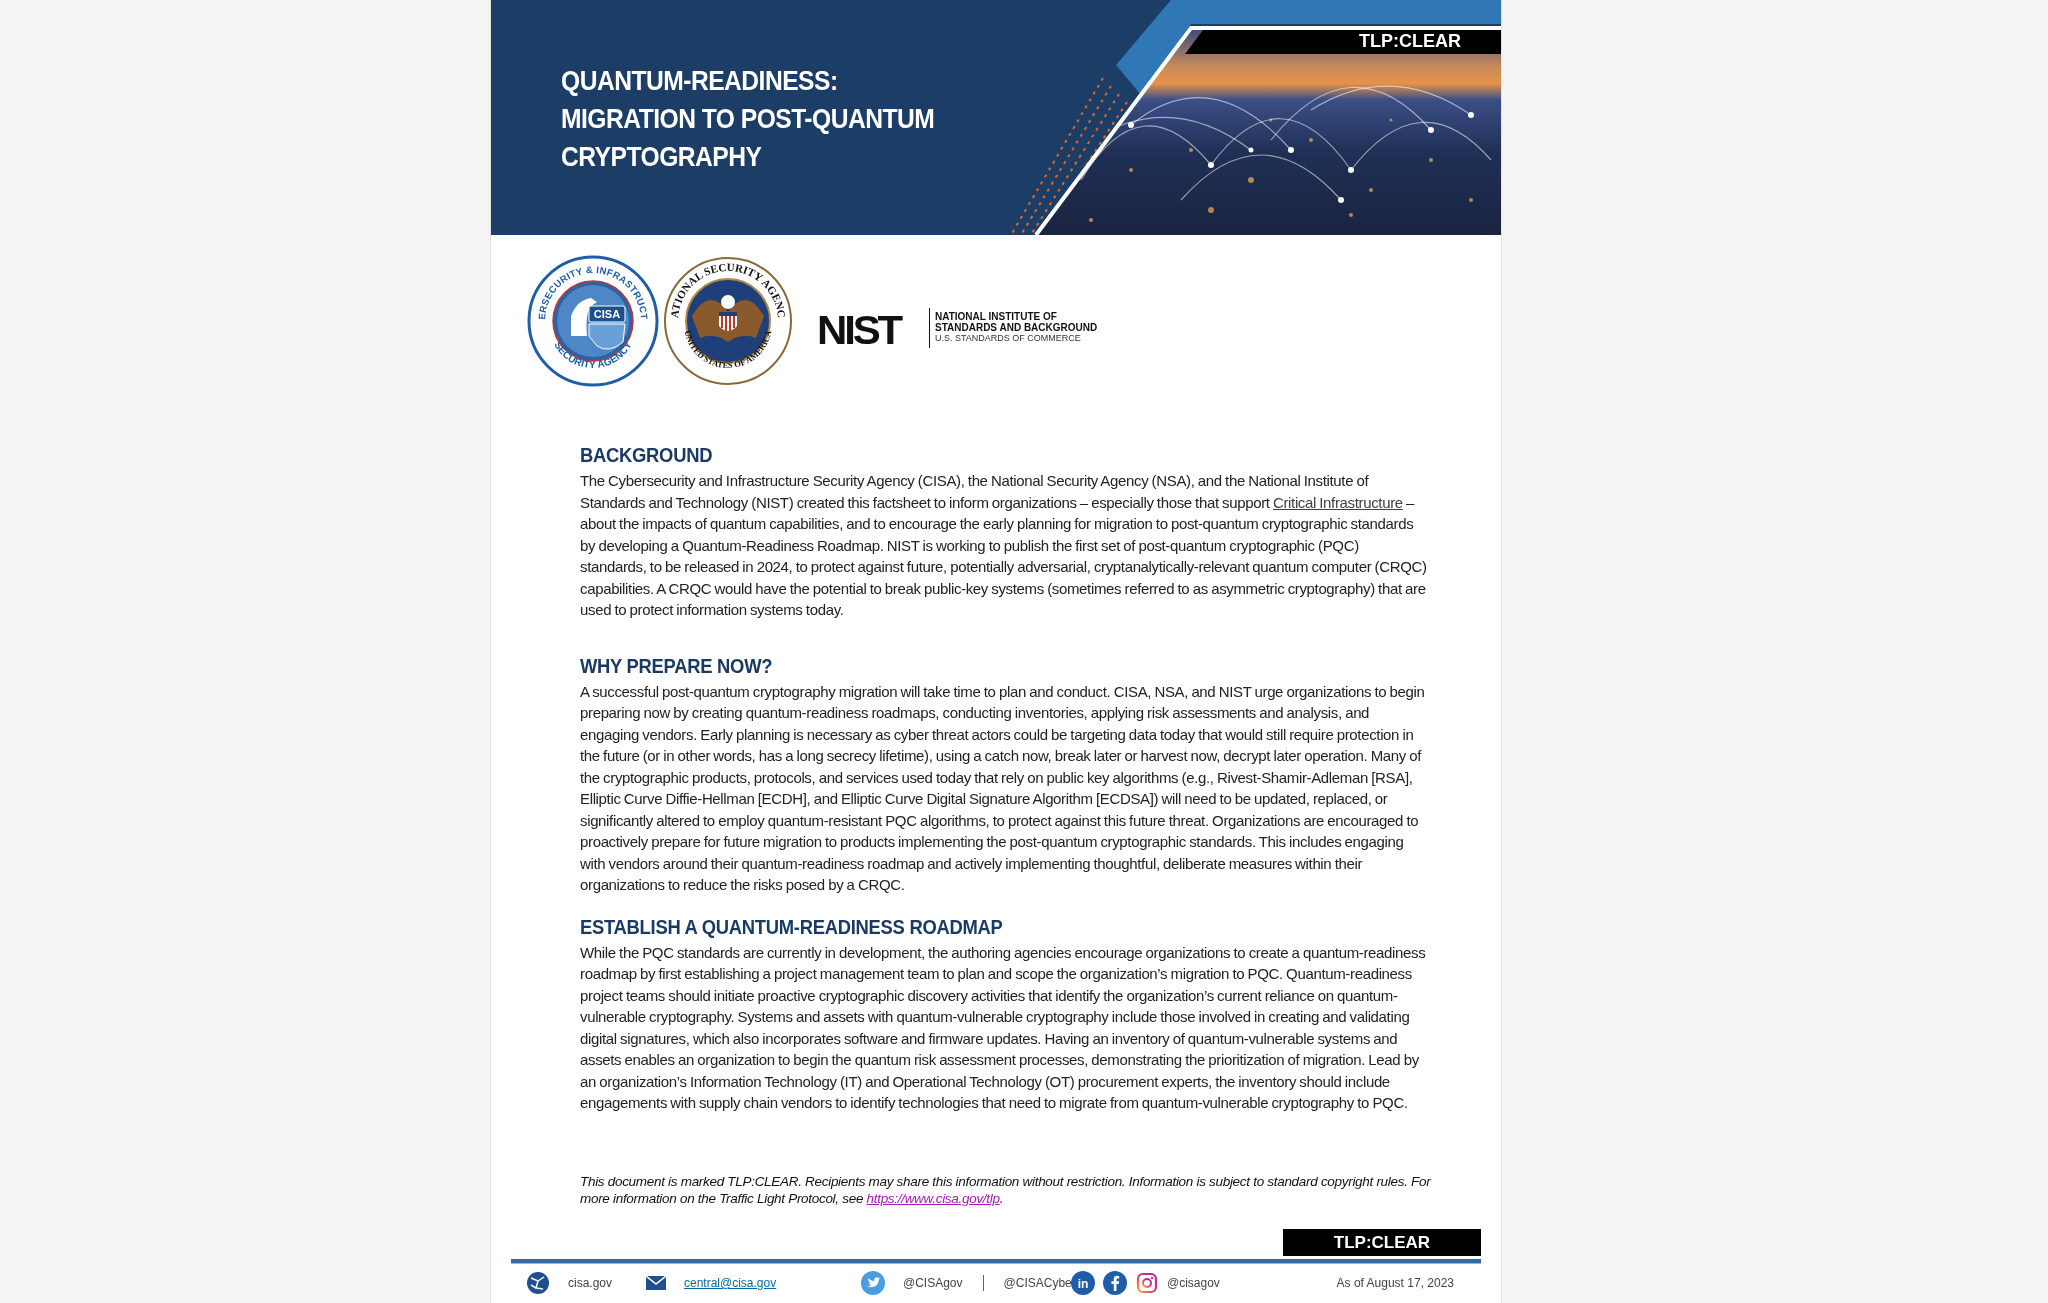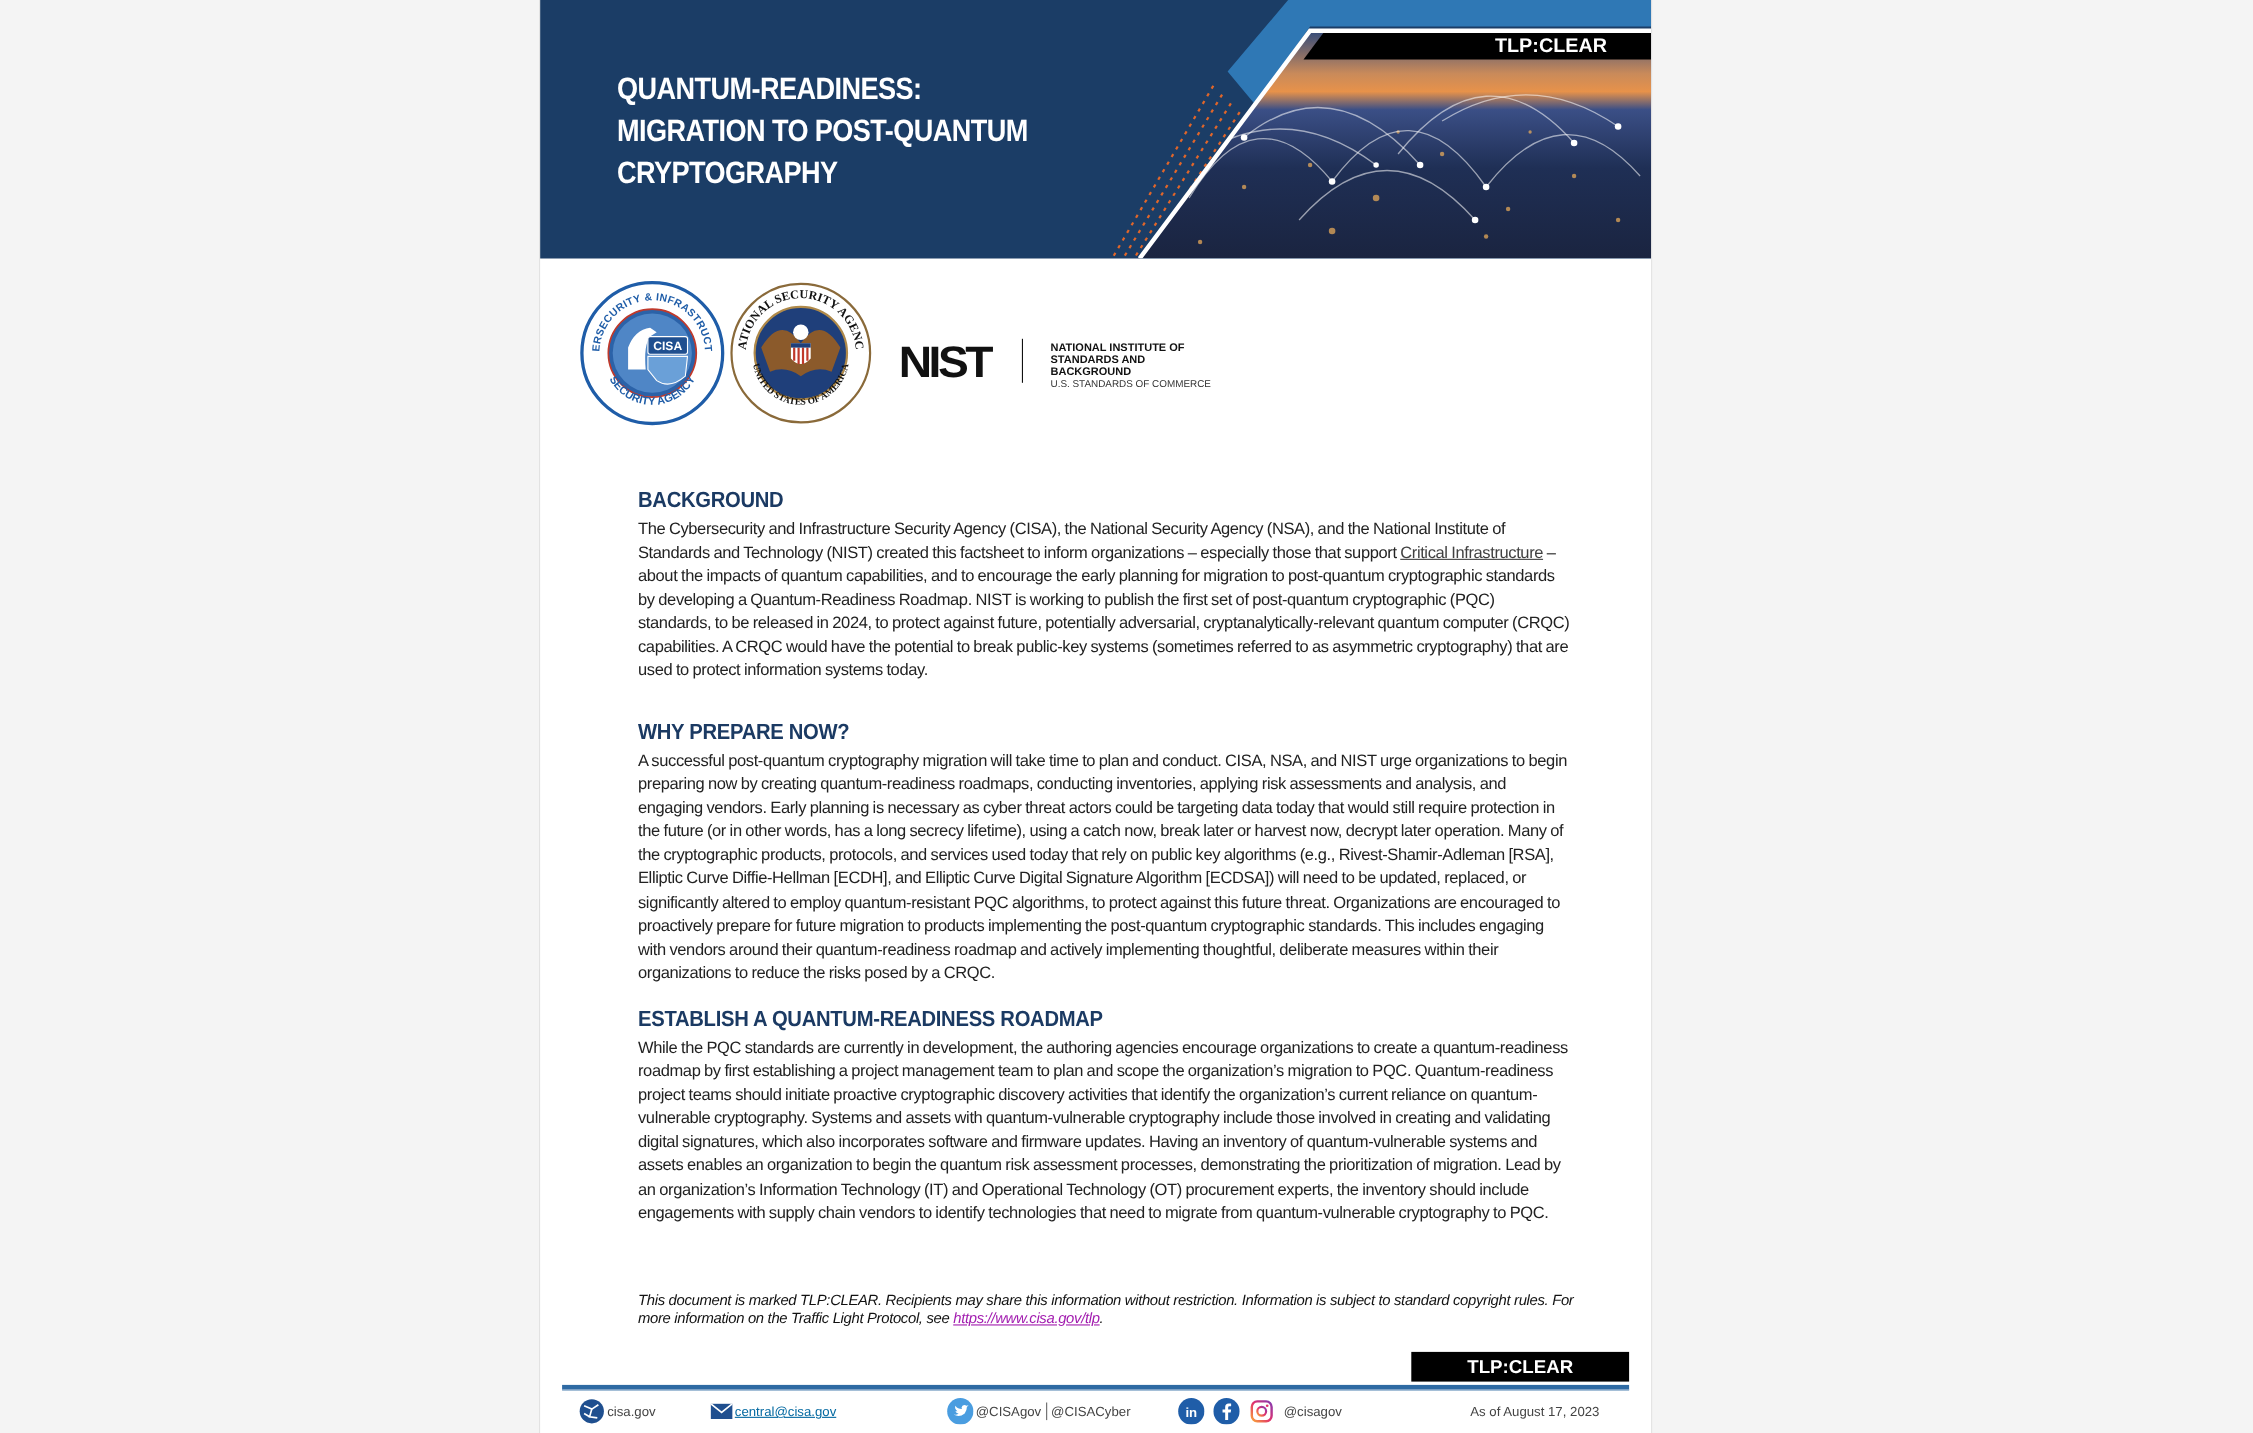--- a/index.html
+++ b/index.html
@@ -32,21 +32,21 @@
   }
   
   .logos { position:absolute; left:36px; top:254px; height:134px; width:600px; }
   .logo { position:absolute; }
   .logo-cisa { left:0; top:0; width:132px; height:134px; }
   .logo-nsa { left:135px; top:2px; width:132px; height:130px; }
   .logo-nist { left:290px; top:52px; width:300px; height:50px; }
   .nist-mark { position:absolute; left:0; top:4px; font-family:"Liberation Sans", sans-serif; font-weight:bold;
     font-size:40px; letter-spacing:-3px; color:#111; line-height:40px; transform:scaleX(1.05); transform-origin:left; }
   .nist-sep { position:absolute; left:112px; top:2px; width:1px; height:40px; background:#111; }
-  .nist-text { position:absolute; left:118px; top:5px; font-family:"Liberation Sans", sans-serif; font-size:10px; line-height:11px; color:#111;margin-left:20px; }
+  .nist-text { position:absolute; left:118px; top:5px; font-family:"Liberation Sans", sans-serif; font-size:10px; line-height:11px; color:#111; }
   .nist-text .b { font-weight:bold; }
   .nist-text .s { font-size:9px; color:#333; }
   
   .content { position:absolute; left:89px; top:410px; width:848px; }
   .section-h {
     color:#1b3a63; font-family:"Liberation Sans", sans-serif; font-weight:bold;
     font-size:20px; line-height:26px; margin:0; letter-spacing:-0.3px;
     transform:scaleX(0.92); transform-origin:left;
   }
   .para {
@@ -63,21 +63,21 @@
   }
   .disclaimer a { color:#a21caf; text-decoration:underline; }
   .tlp-bottom {
     position:absolute; left:792px; top:1229px; width:198px; height:27px; background:#000;
     color:#fff; font-family:"Liberation Sans", sans-serif; font-weight:bold; font-size:17px;
     display:flex; align-items:center; justify-content:center;
   }
   .footer-rule { position:absolute; left:20px; top:1259px; width:970px; height:4px; background:#2e6aa3; border-bottom:1px solid #9fb8d3; }
   .footer { position:absolute; left:20px; top:1268px; width:970px; height:30px;
     font-family:"Liberation Sans", sans-serif; font-size:12px; color:#444; }
-  .fi { position:absolute; top:4px; display:flex; align-items:center; gap:2px; height:22px; }
+  .fi { position:absolute; top:4px; display:flex; align-items:center; gap:18px; height:22px; }
   .fi a { color:#0369a1; text-decoration:underline; }
   .ico { display:inline-block; }
   .sep-bar { display:inline-block; width:1px; height:16px; background:#666; margin:0 2px; }
 </style>
 </head>
 <body>
 
 <div class="page">
 
   <div class="header">

